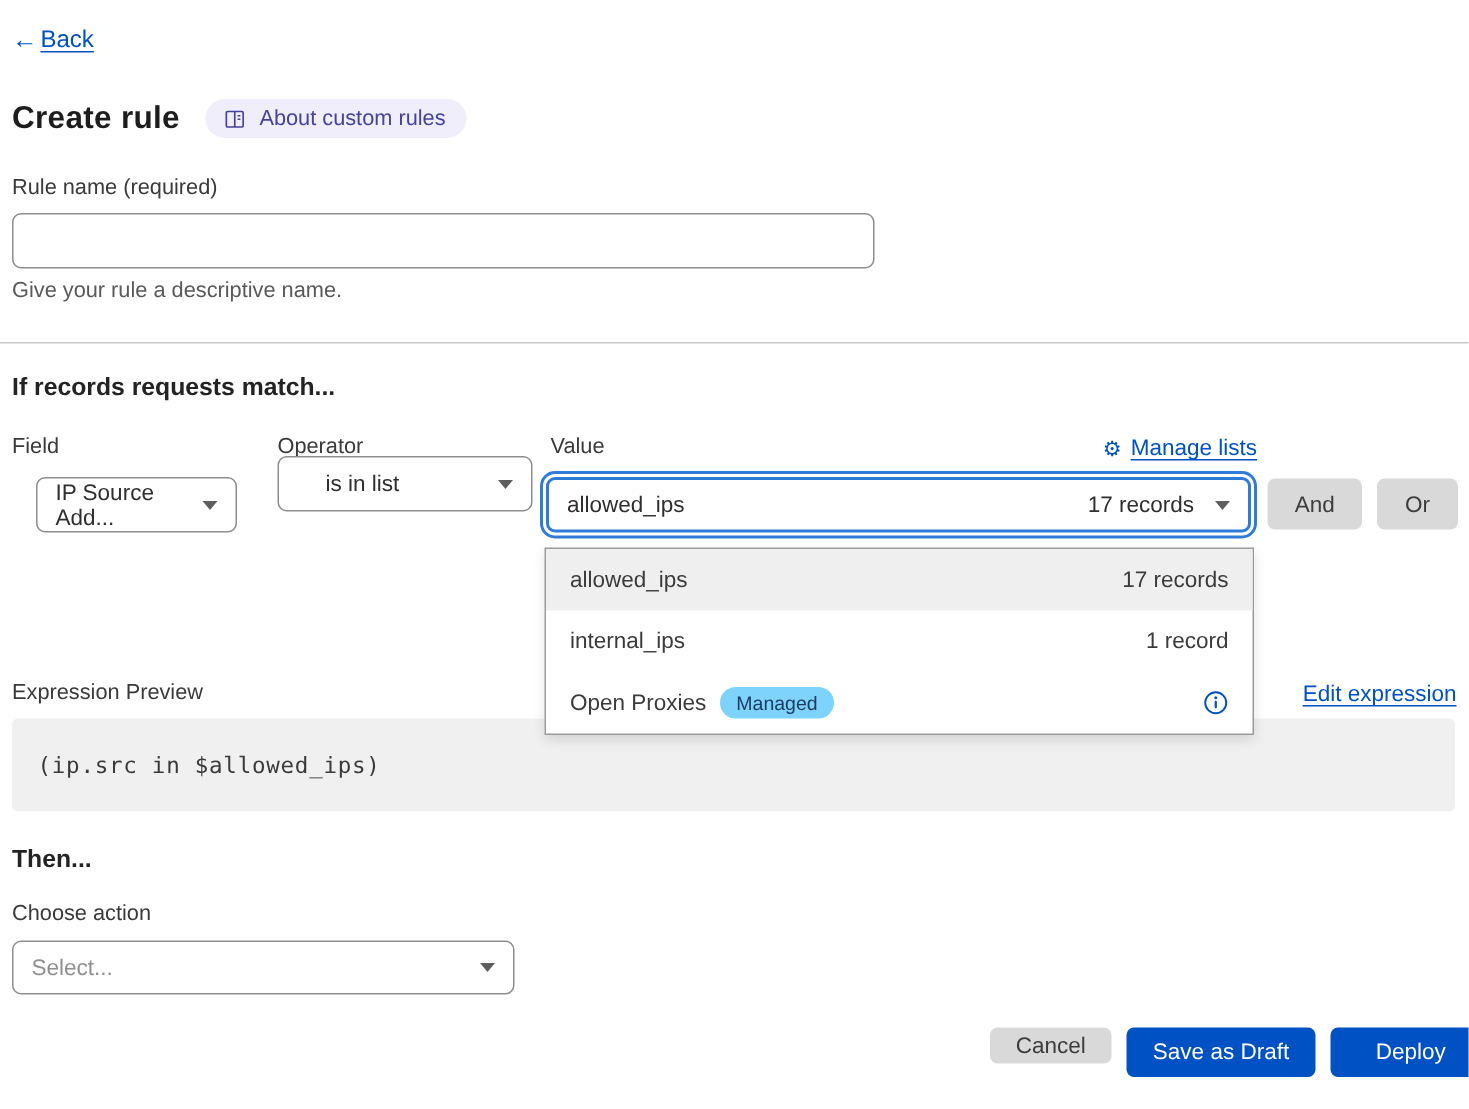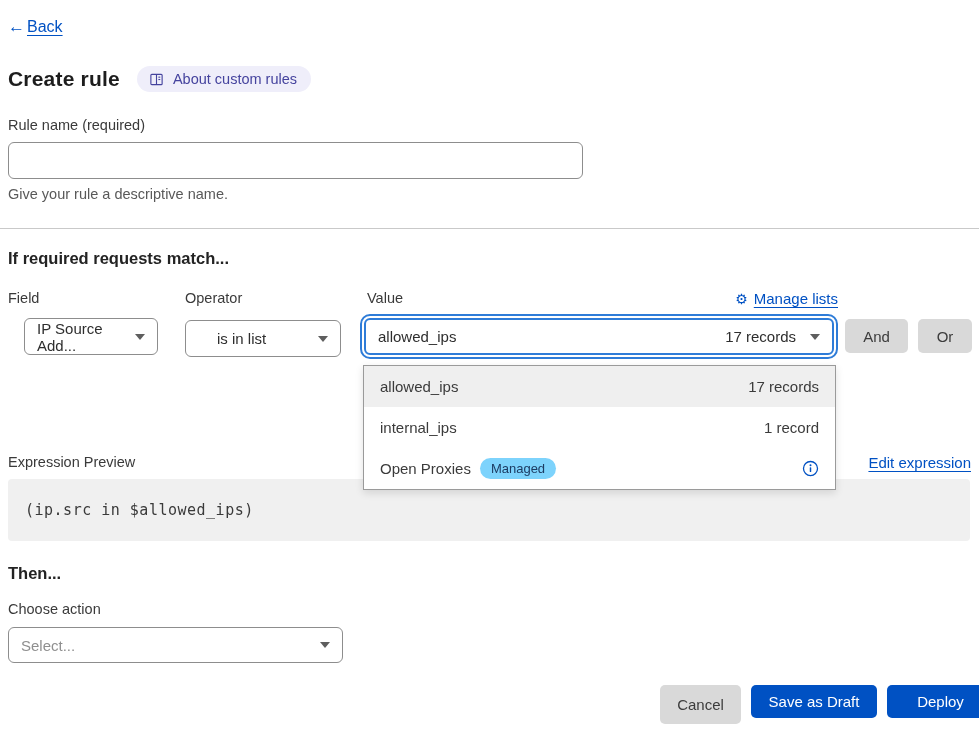--- a/index.html
+++ b/index.html
@@ -135,37 +135,37 @@
     <span>About custom rules</span>
   </span>
 </div>
 
 <div class="abs field-label" style="left:8px; top:117px;">Rule name (required)</div>
 <input class="abs text-input" style="left: 8px; top: 142px; width: 575px; height: 37px;" value="">
 <div class="abs helper-text" style="left:8px; top:186px;">Give your rule a descriptive name.</div>
 
 <div class="abs divider"></div>
 
-<div class="abs section-heading" style="left:8px; top:249px;">If required requests match...</div>
+<div class="abs section-heading" style="left:8px; top:249px;">If records requests match...</div>
 
 <div class="abs field-label" style="left:8px; top:290px;">Field</div>
 <div class="abs field-label" style="left:185px; top:290px;text-align:right;">Operator</div>
 <div class="abs field-label" style="left:367px; top:290px;">Value</div>
 
 <div class="abs manage-lists">
   <span class="gear-icon">⚙</span>
   <span class="link">Manage lists</span>
 </div>
 
 <div class="abs select" style="left:24px; top:318px; width:134px; height:37px;">
   <span>IP Source Add...</span>
   <span class="chev"></span>
 </div>
 
-<div class="abs select" style="left:185px; top:320px; width:156px; height:37px;padding-left:31px;">
+<div class="abs select" style="left:185px; top:304px; width:170px; height:37px;padding-left:31px;">
   <span>is in list</span>
   <span class="chev"></span>
 </div>
 
 <div class="abs value-wrap">
   <div class="value-inner">
     <span>allowed_ips</span>
     <span class="value-right">
       <span>17 records</span>
       <span class="chev"></span>
@@ -206,15 +206,15 @@
   <span class="expr-code">(ip.src in $allowed_ips)</span>
 </div>
 
 <div class="abs section-heading" style="left:8px; top:564px;">Then...</div>
 <div class="abs field-label" style="left:8px; top:601px;">Choose action</div>
 <div class="abs select" style="left:8px; top:627px; width:335px; height:36px;">
   <span class="placeholder">Select...</span>
   <span class="chev"></span>
 </div>
 
-<button class="abs btn btn-gray" style="left:660px; top:685px; width:81px; height:39px;">Cancel</button>
+<button class="abs btn btn-gray" style="left:660px; top:685px; width:81px; height:24px;">Cancel</button>
 <button class="abs btn btn-blue" style="left:751px; top:685px; width:126px; height:33px;">Save as Draft</button>
 <button class="abs btn btn-blue" style="left:887px; top:685px; width:107px; height:33px;">Deploy</button>
 
 </body></html>

